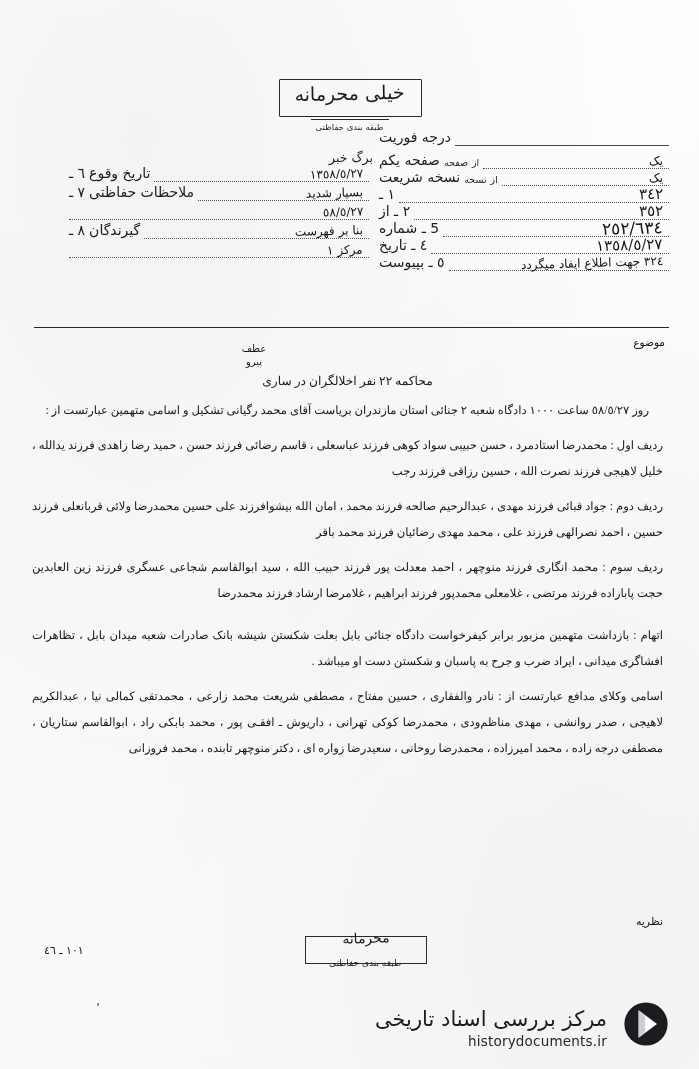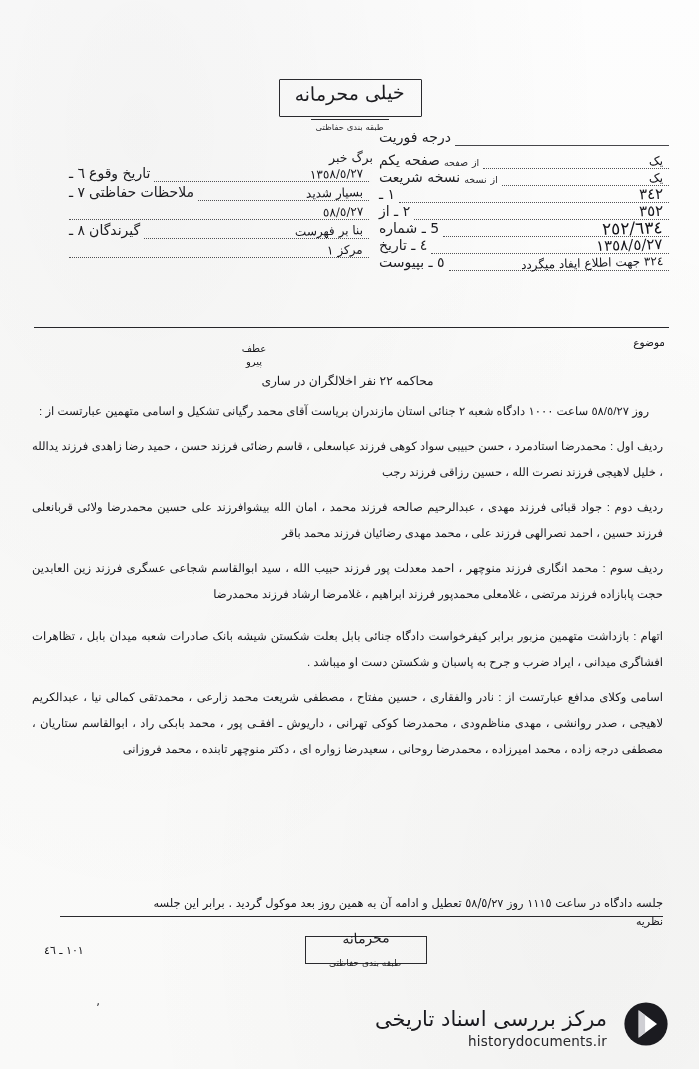--- a/index.html
+++ b/index.html
@@ -162,21 +162,21 @@
 
   
   .body {
     position: absolute;
     right: 36px;
     left: 32px;
     top: 368px;
     font-size: 11.6px;
     line-height: 26px;
     color: #17171c;
-    font-family: Liberation Sans, sans-serif;
+    font-family: Liberation Serif, serif;
   }
   .body p {
     margin: 0 0 2px 0;
     text-align: justify;
     letter-spacing: 0.1px;
   }
   .body p.indent { text-indent: 14px; }
   .body p.title-line {
     text-align: center;
     font-size: 12.2px;
@@ -408,21 +408,20 @@
     <p>ردیف دوم : جواد قبائی فرزند مهدی ، عبدالرحیم صالحه فرزند محمد ، امان الله بیشوافرزند علی حسین محمدرضا ولائی قربانعلی فرزند حسین ، احمد نصرالهی فرزند علی ، محمد مهدی رضائیان فرزند محمد باقر</p>
     <div class="gap"></div>
     <p>ردیف سوم : محمد انگاری فرزند منوچهر ، احمد معدلت پور فرزند حبیب الله ، سید ابوالقاسم شجاعی عسگری فرزند زین العابدین حجت پاباز‌اده فرزند مرتضی ، غلامعلی محمدپور فرزند ابراهیم ، غلامرضا ارشاد فرزند محمدرضا</p>
     <div class="gap"></div>
     <div class="gap"></div>
     <p>اتهام : بازداشت متهمین مزبور برابر کیفرخواست دادگاه جنائی بابل بعلت شکستن شیشه بانک صادرات شعبه میدان بابل ، تظاهرات افشاگری میدانی ، ایراد ضرب و جرح به پاسبان و شکستن دست او میباشد .</p>
     <div class="gap"></div>
     <p>اسامی وکلای مدافع عبارتست از : نادر والفقاری ، حسین مفتاح ، مصطفی شریعت محمد زارعی ، محمدتقی کمالی نیا ، عبدالکریم لاهیجی ، صدر روانشی ، مهدی مناظم‌ودی ، محمدرضا کوکی تهرانی ، داریوش ـ افقـی پور ، محمد بابکی راد ، ابوالقاسم ستاریان ، مصطفی درجه زاده ، محمد امیرزاده ، محمدرضا روحانی ، سعیدرضا زواره ای ، دکتر منوچهر تابنده ، محمد فروزانی</p>
   </div>
 
-  <div class="note-line">جلسه دادگاه در ساعت ١١١٥ روز ٥٨/٥/٢٧ تعطیل و ادامه آن به همین روز بعد موکول گردید . برابر این جلسه</div>
   <div class="opinion">نظریه</div>
   <div class="file-no">١٠١ ـ ٤٦</div>
 
   <div class="foot-stamp-box"></div>
   <div class="foot-stamp-sig">محرمانه</div>
   <div class="foot-stamp-text">طبقه بندی حفاظتی</div>
 
   <div class="tick">ʼ</div>
 
   <div class="wm">

